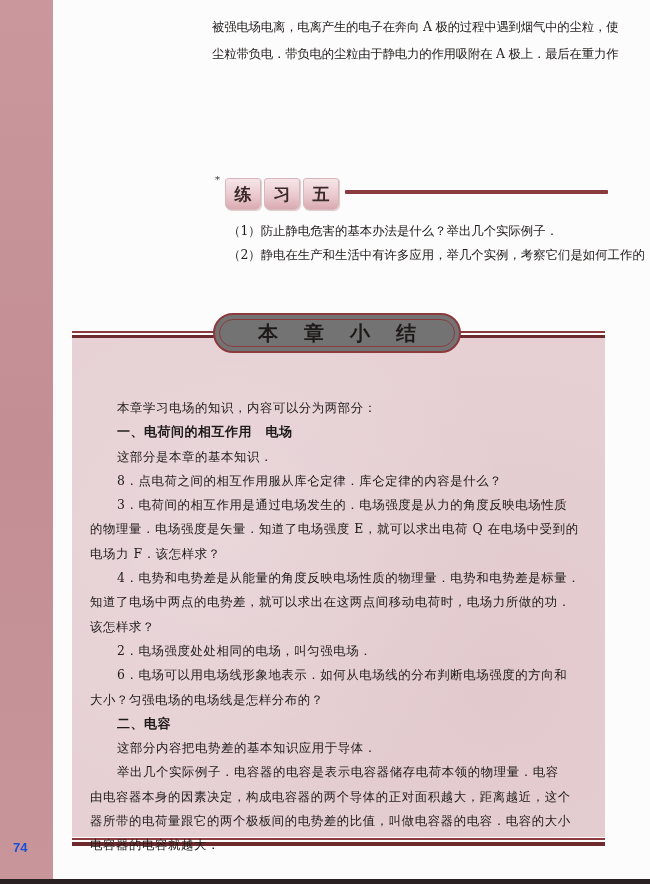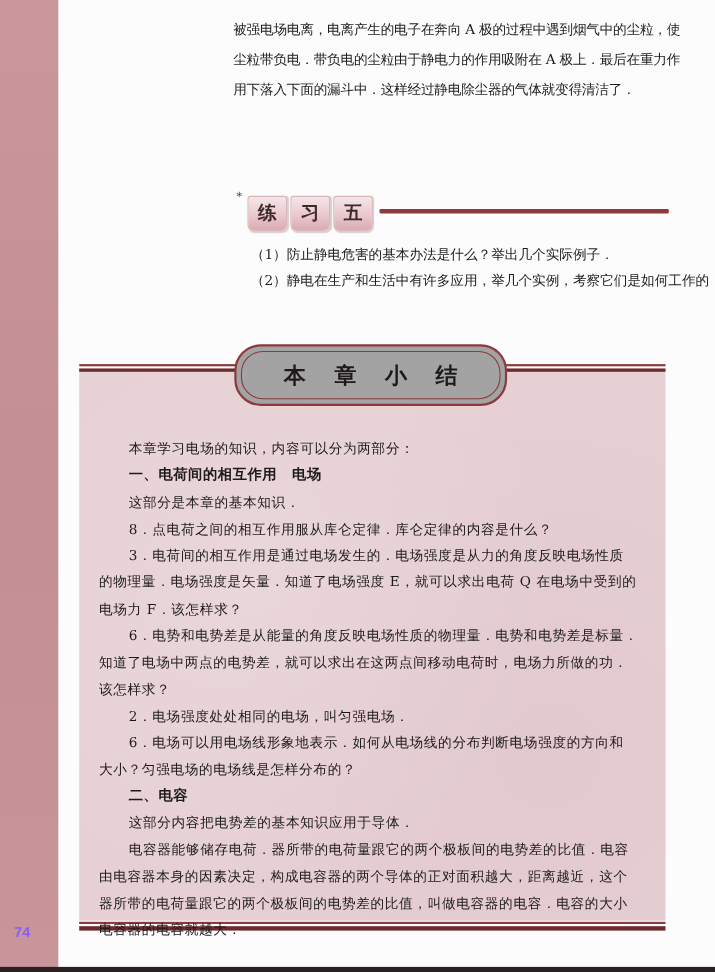--- a/index.html
+++ b/index.html
@@ -11,21 +11,21 @@
   }
   .margin-strip {
     position: absolute; left: 0; top: 0; width: 53px; height: 884px;
     background: linear-gradient(180deg, #c9979c 0%, #c38f95 50%, #c7959a 100%);
   }
   .bottom-edge {
     position: absolute; left: 0; top: 879px; width: 650px; height: 5px; background: #2a2222;
   }
   .page-number {
     position: absolute; left: 13px; top: 840px; width: 30px;
-    font-family: "Liberation Sans", sans-serif; font-size: 13px; font-weight: bold; color: #8b5cf6;
+    font-family: "Liberation Sans", sans-serif; font-size: 13px; font-weight: bold; color: #1d4ed8;
   }
   .top-para {
     position: absolute; left: 212px; top: 13px; width: 400px;
     font-size: 12.4px; line-height: 27px; letter-spacing: -0.2px;
   }
   .top-para p { margin: 0; white-space: nowrap; }
 
   
   .ex-star { position: absolute; left: 215px; top: 174px; font-size: 10px; color: #333; }
   .ex-tabs { position: absolute; left: 225px; top: 178px; display: flex; gap: 3px; }
@@ -49,22 +49,22 @@
     position: absolute; left: 72px; top: 335px; width: 533px; height: 502px;
     background: #e6d0d4;
     background-image: radial-gradient(circle at 30% 40%, rgba(255,255,255,0.15), transparent 60%),
                       radial-gradient(circle at 80% 70%, rgba(200,160,165,0.15), transparent 60%);
   }
   .sum-top-line1 { position: absolute; left: 72px; top: 331px; width: 533px; height: 2px; background: #8b3a3e; }
   .sum-top-line2 { position: absolute; left: 72px; top: 335px; width: 533px; height: 3px; background: #6f2a2e; }
   .sum-bot-line1 { position: absolute; left: 72px; top: 838px; width: 533px; height: 2px; background: #8b3a3e; }
   .sum-bot-line2 { position: absolute; left: 72px; top: 842px; width: 533px; height: 4px; background: #6f2a2e; }
   .sum-pill-outer {
-    position: absolute; left: 213px; top: 313px; width: 248px; height: 56px;
-    border: 2px solid #8b3a3e; border-radius: 24px; background: #a3a3a3;
+    position: absolute; left: 213px; top: 313px; width: 248px; height: 40px;
+    border: 2px solid #8b3a3e; border-radius: 24px; background: #737373;
     box-sizing: border-box;
   }
   .sum-pill-inner {
     position: absolute; left: 4px; top: 4px; right: 4px; bottom: 4px;
     border: 1px solid #8b3a3e; border-radius: 20px;
     display: flex; align-items: center; justify-content: center;
     font-family: "DejaVu Sans", sans-serif; font-size: 20px; font-weight: bold;
     letter-spacing: 26px; color: #1e1a1a; padding-left: 26px;
   }
   .sum-content {
@@ -80,21 +80,20 @@
 </head>
 <body>
 
 <div class="margin-strip"></div>
 <div class="page-number">74</div>
 <div class="bottom-edge"></div>
 
 <div class="top-para">
   <p>被强电场电离，电离产生的电子在奔向 A 极的过程中遇到烟气中的尘粒，使</p>
   <p>尘粒带负电．带负电的尘粒由于静电力的作用吸附在 A 极上．最后在重力作</p>
-  <p>用下落入下面的漏斗中．这样经过静电除尘器的气体就变得清洁了．</p>
 </div>
 
 <span class="ex-star">*</span>
 <div class="ex-tabs">
   <div class="ex-tab">练</div>
   <div class="ex-tab">习</div>
   <div class="ex-tab">五</div>
 </div>
 <div class="ex-rule"></div>
 <div class="ex-items">
@@ -112,25 +111,25 @@
 </div>
 
 <div class="sum-content">
   <p>本章学习电场的知识，内容可以分为两部分：</p>
   <p class="heading">一、电荷间的相互作用　电场</p>
   <p>这部分是本章的基本知识．</p>
   <p>8．点电荷之间的相互作用服从库仑定律．库仑定律的内容是什么？</p>
   <p>3．电荷间的相互作用是通过电场发生的．电场强度是从力的角度反映电场性质</p>
   <p class="cont">的物理量．电场强度是矢量．知道了电场强度 E，就可以求出电荷 Q 在电场中受到的</p>
   <p class="cont">电场力 F．该怎样求？</p>
-  <p>6．电势和电势差是从能量的角度反映电场性质的物理量．电势和电势差是标量．</p>
+  <p>4．电势和电势差是从能量的角度反映电场性质的物理量．电势和电势差是标量．</p>
   <p class="cont">知道了电场中两点的电势差，就可以求出在这两点间移动电荷时，电场力所做的功．</p>
   <p class="cont">该怎样求？</p>
   <p>2．电场强度处处相同的电场，叫匀强电场．</p>
   <p>6．电场可以用电场线形象地表示．如何从电场线的分布判断电场强度的方向和</p>
   <p class="cont">大小？匀强电场的电场线是怎样分布的？</p>
   <p class="heading">二、电容</p>
   <p>这部分内容把电势差的基本知识应用于导体．</p>
-  <p>电容器能够储存电荷．器所带的电荷量跟它的两个极板间的电势差的比值．电容</p>
+  <p>举出几个实际例子．电容器的电容是表示电容器储存电荷本领的物理量．电容</p>
   <p class="cont">由电容器本身的因素决定，构成电容器的两个导体的正对面积越大，距离越近，这个</p>
   <p class="cont">器所带的电荷量跟它的两个极板间的电势差的比值，叫做电容器的电容．电容的大小</p>
   <p class="cont">电容器的电容就越大．</p>
 </div>
 
 </body></html>

